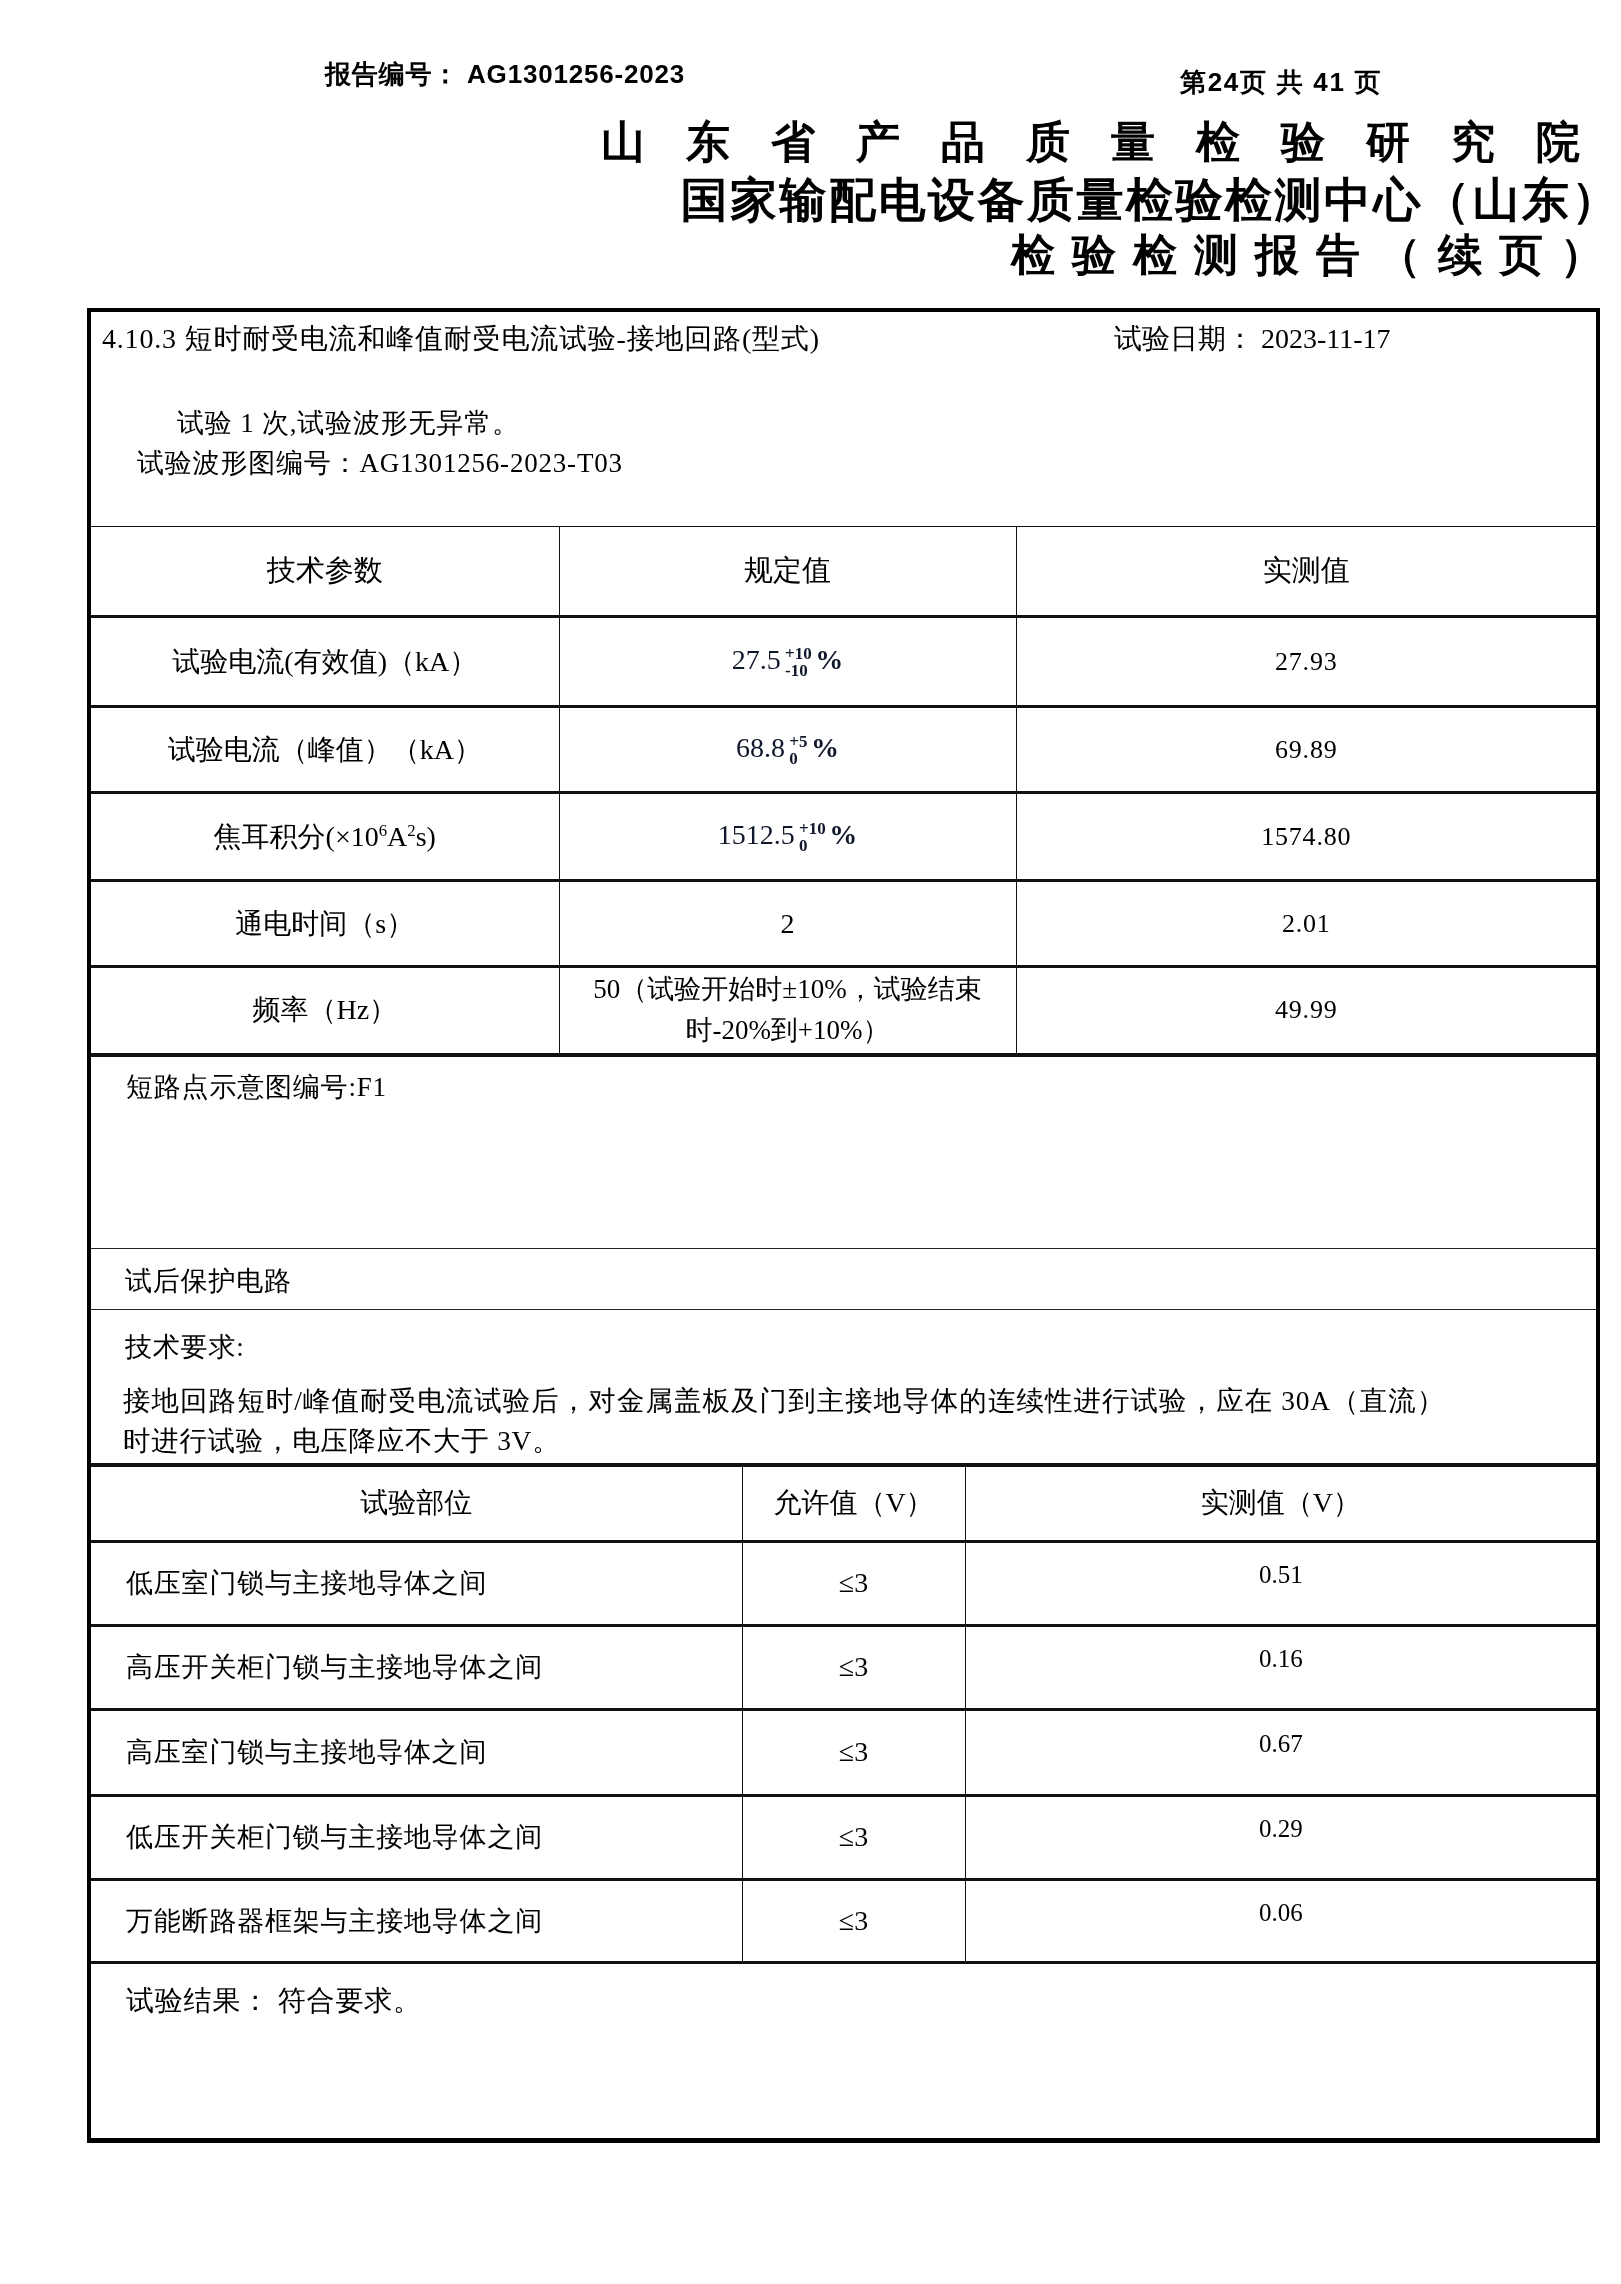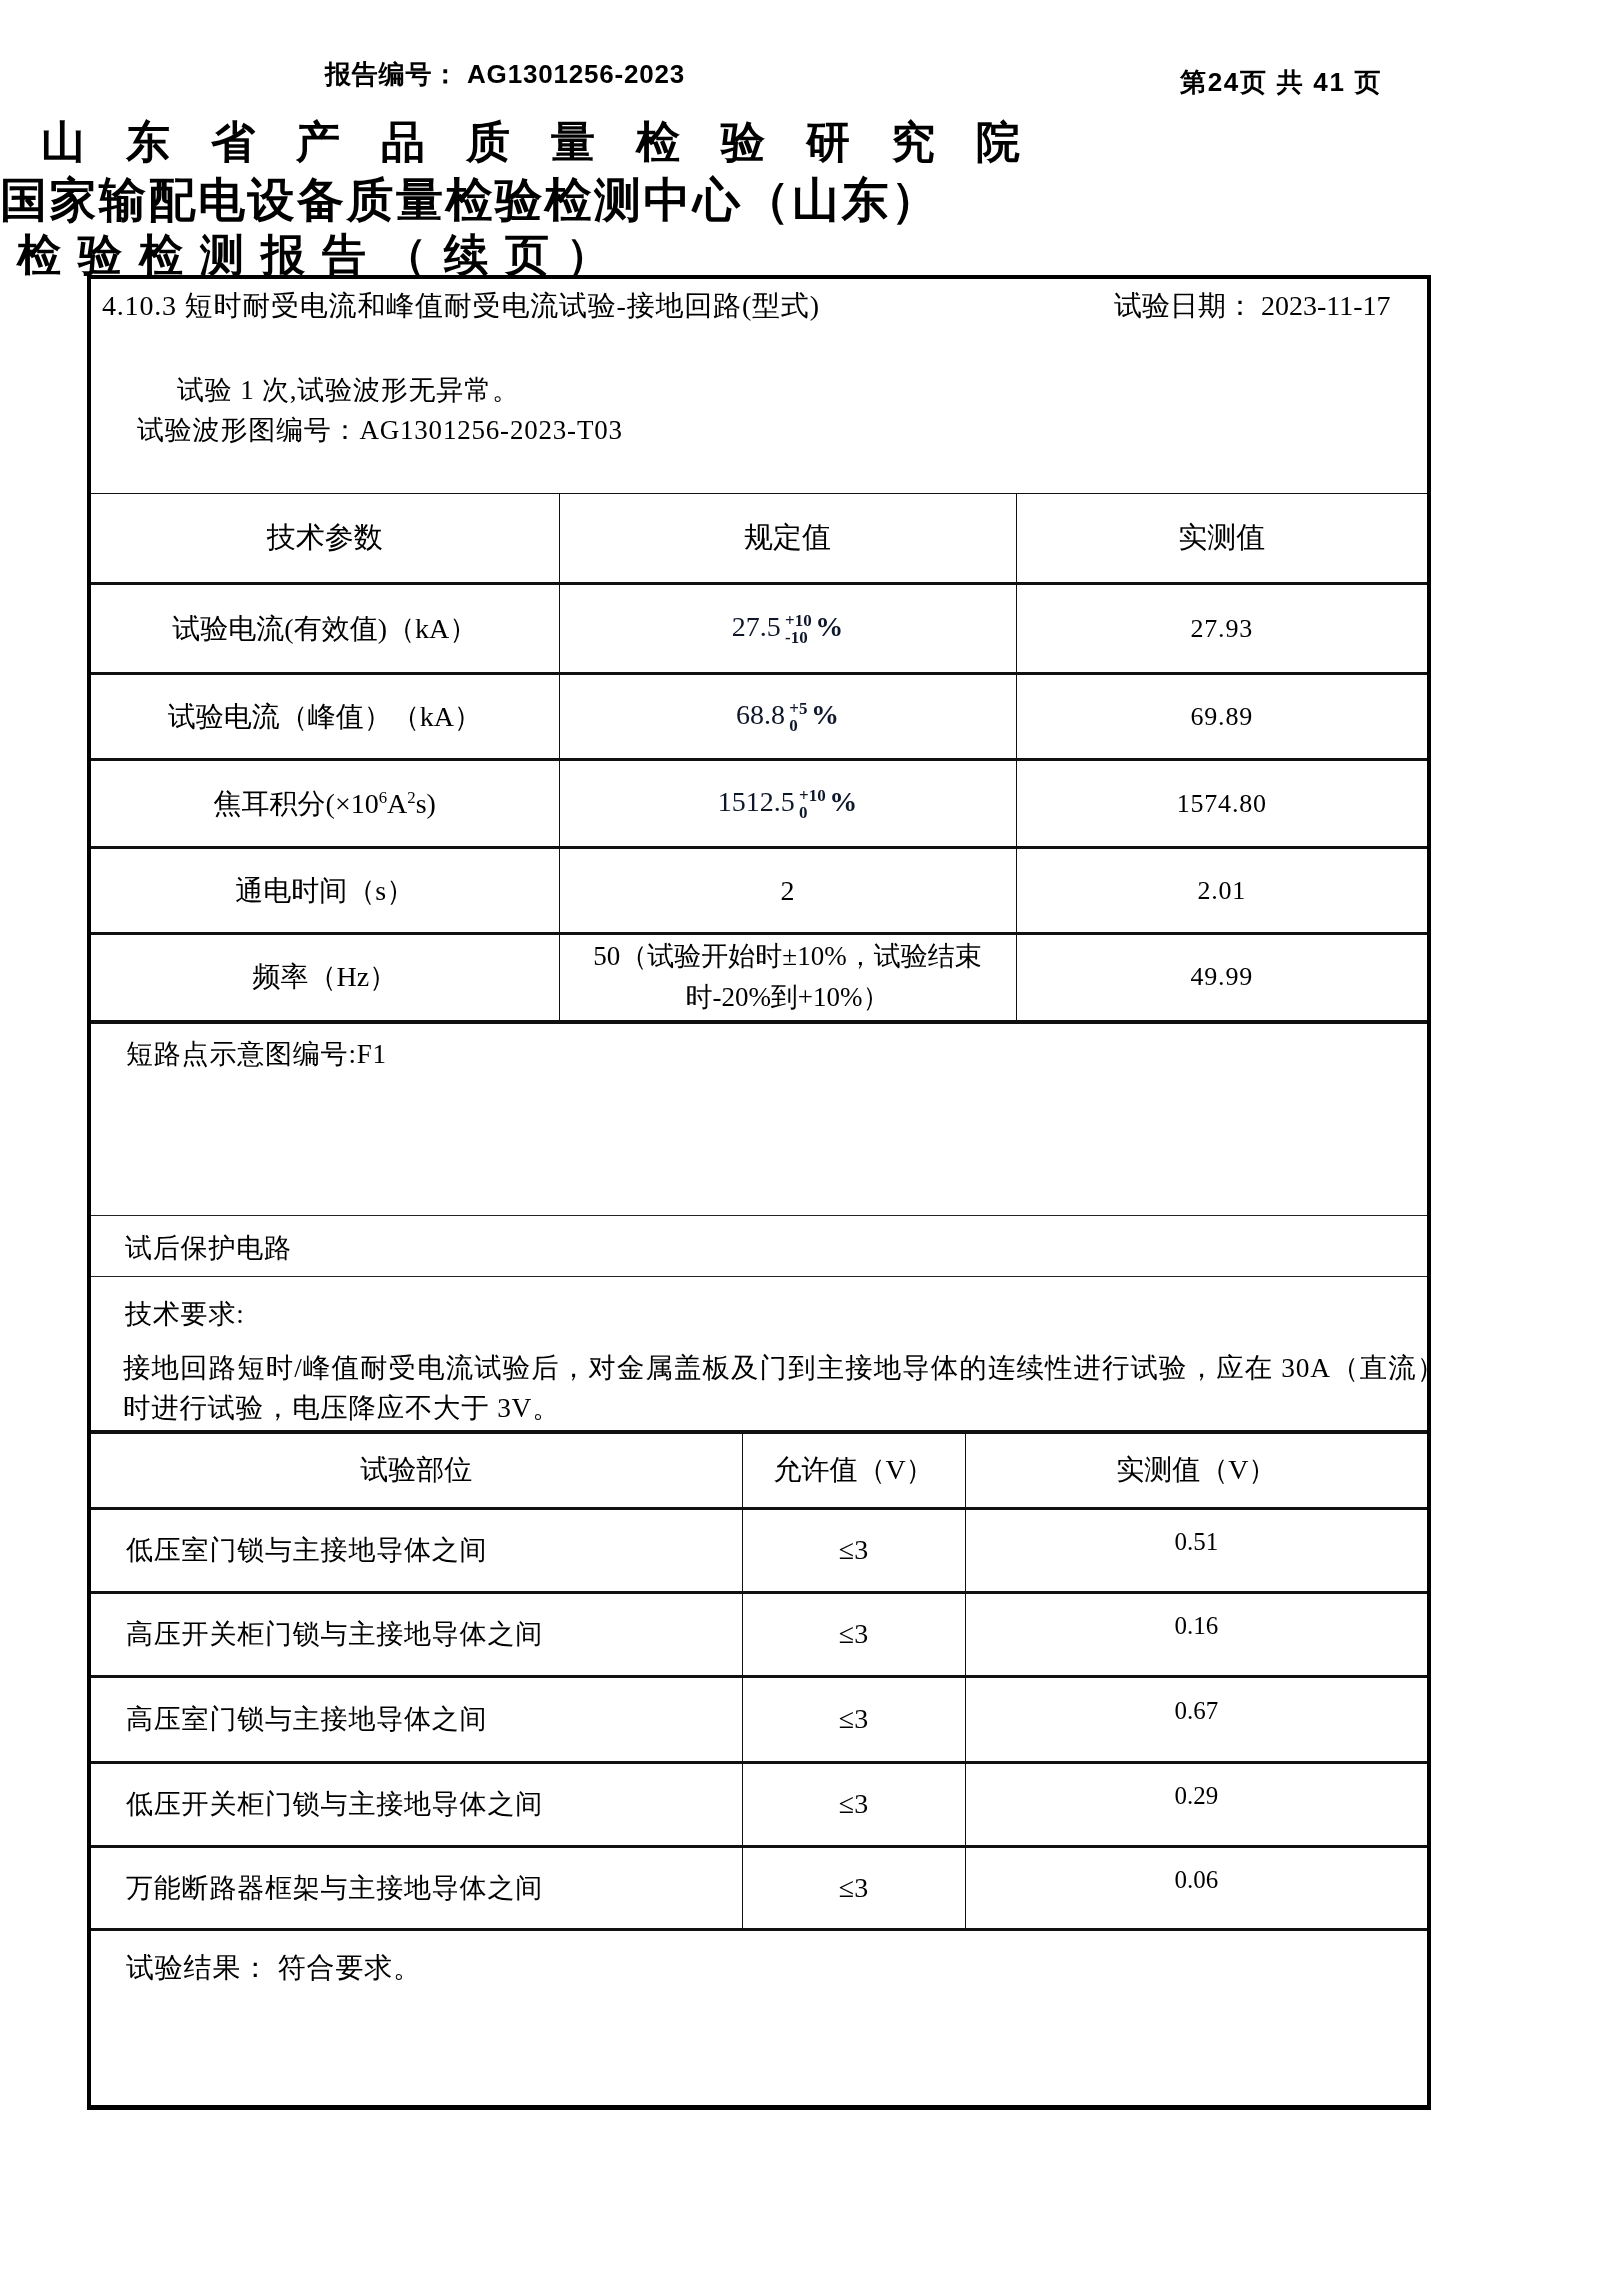--- a/index.html
+++ b/index.html
@@ -11,28 +11,28 @@
     color:#000;
     overflow:hidden;
   }
   .sans{font-family:"Liberation Sans","DejaVu Sans",sans-serif;}
 
   
   .hdr-left{position:absolute;left:325px;top:57px;font-size:26px;font-weight:bold;letter-spacing:0.8px;}
   .hdr-right{position:absolute;left:1180px;top:57px;font-size:26px;font-weight:bold;letter-spacing:1.7px;margin-top:8px;}
 
   
-  .title{position:absolute;left:0;width:1621px;text-align:left;font-weight:bold;white-space:nowrap;}
+  .title{position:absolute;left:0;width:1621px;text-align:right;font-weight:bold;white-space:nowrap;}
   .title1{top:113px;font-size:44px;letter-spacing:41px;text-indent:41px;}
   .title2{top:169px;font-size:47px;letter-spacing:2.5px;}
   .title3{top:226px;font-size:44px;letter-spacing:17px;text-indent:17px;}
 
   
   .box{
-    position:absolute;left:87px;top:275px;width:1344px;height:1835px;
+    position:absolute;left:87px;top:308px;width:1513px;height:1835px;
     border:4.2px solid #000;border-bottom-width:5.9px;
     box-sizing:border-box;
   }
   .box-inner{position:relative;width:100%;height:100%;}
 
   .clause{position:absolute;left:11px;top:8.4px;font-size:28px;letter-spacing:0.8px;}
   .testdate{position:absolute;left:1023px;top:8.4px;font-size:28px;}
   .note1{position:absolute;left:46px;top:93px;font-size:27px;letter-spacing:0.8px;margin-left:40px;}
   .note2{position:absolute;left:46px;top:133px;font-size:27px;letter-spacing:0.8px;text-align:right;}
 

